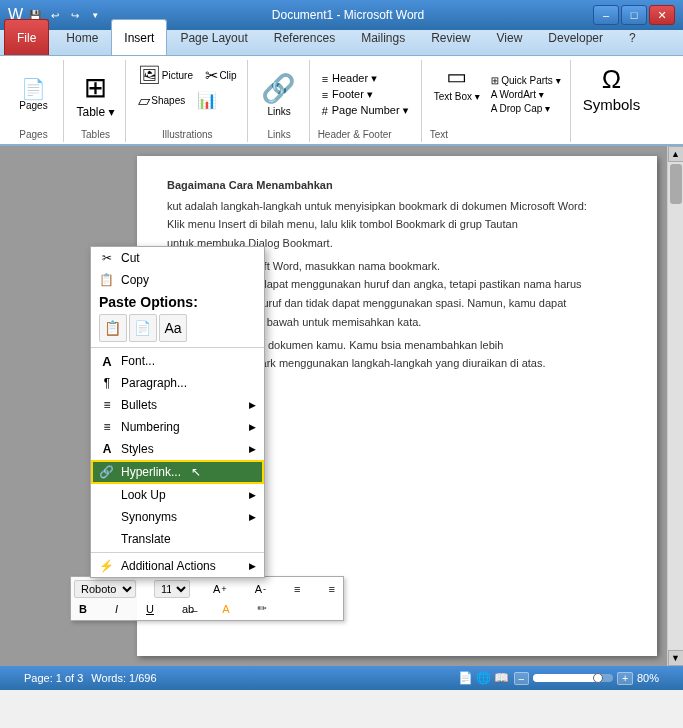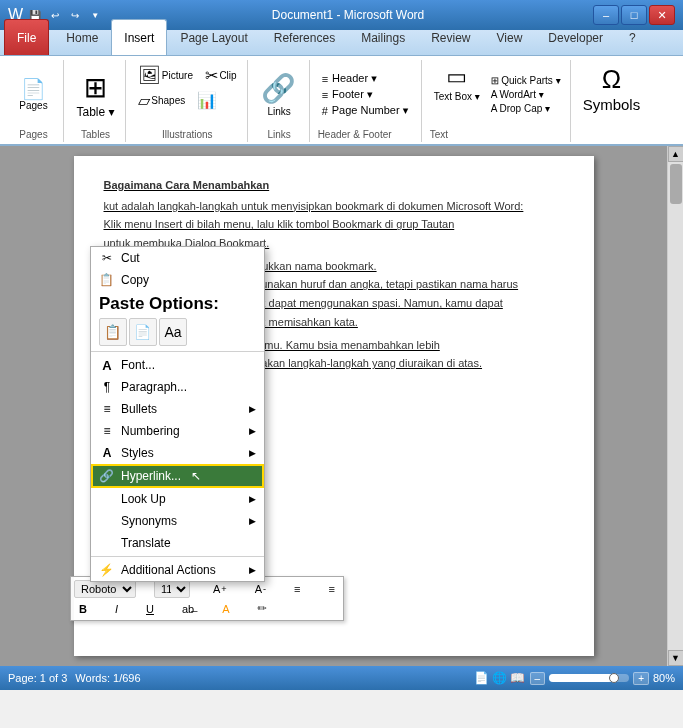--- a/index.html
+++ b/index.html
@@ -105,25 +105,24 @@
     }
     .hf-btn {
       display: flex; align-items: center; gap: 4px;
       cursor: pointer; padding: 1px 4px; border-radius: 2px;
       font-size: 11px; width: 100%;
     }
     .page-area {
       flex: 1;
       background: #9a9a9a;
       display: flex;
-      justify-content: center;
+      justify-content: flex-end;
       padding: 10px;
       overflow: hidden;
       position: relative;
-      text-decoration: underline;
     }
     .page {
       background: white;
       width: 520px;
       min-height: 500px;
       padding: 20px 30px;
       box-shadow: 2px 2px 6px rgba(0,0,0,0.4);
       font-size: 12px;
       line-height: 1.6;
       color: #333;
@@ -164,21 +163,21 @@
       background: #3a7a3a;
       color: white;
       border: 2px solid #ffd700;
       padding: 2px 6px;
     }
     .ctx-icon { width: 16px; height: 16px; display: flex; align-items: center; justify-content: center; font-size: 12px; flex-shrink: 0; }
     .ctx-separator { height: 1px; background: #d0d0d0; margin: 2px 0; }
     .ctx-arrow { margin-left: auto; font-size: 9px; }
 
     
-    .ctx-paste-label { padding: 3px 8px 1px; font-size: 17px; font-weight: bold; }
+    .ctx-paste-label { padding: 3px 8px 1px; font-size: 14px; font-weight: bold; }
     .ctx-paste-icons { display: flex; gap: 2px; padding: 3px 8px; }
     .paste-icon-btn {
       width: 28px; height: 28px;
       border: 1px solid #ccc;
       background: #f5f5f5;
       display: flex; align-items: center; justify-content: center;
       font-size: 14px; cursor: pointer; border-radius: 2px;
     }
 
     
@@ -209,21 +208,21 @@
     .ft-bold { font-weight: bold; }
     .ft-italic { font-style: italic; }
     .ft-underline { text-decoration: underline; }
 
     
     .status-bar {
       height: 24px;
       background: linear-gradient(to bottom, #4a90d9, #2c6fad);
       display: flex; align-items: center;
       color: white; font-size: 11px;
-      padding: 0 8px;
+      padding: 0 24px;
       gap: 8px;
     }
     .status-right { margin-left: auto; display: flex; align-items: center; gap: 4px; }
     .zoom-btn { background: rgba(255,255,255,0.2); border: 1px solid rgba(255,255,255,0.4); color: white; padding: 0 4px; cursor: pointer; border-radius: 2px; font-size: 10px; }
     .zoom-bar { width: 80px; height: 8px; background: rgba(255,255,255,0.3); border-radius: 4px; position: relative; }
     .zoom-fill { width: 64px; height: 8px; background: white; border-radius: 4px; }
     .zoom-thumb { width: 10px; height: 10px; background: white; border-radius: 50%; position: absolute; top: -1px; left: 60px; border: 1px solid #666; }
 
     
     .page-text { font-size: 11px; line-height: 1.7; color: #333; }

